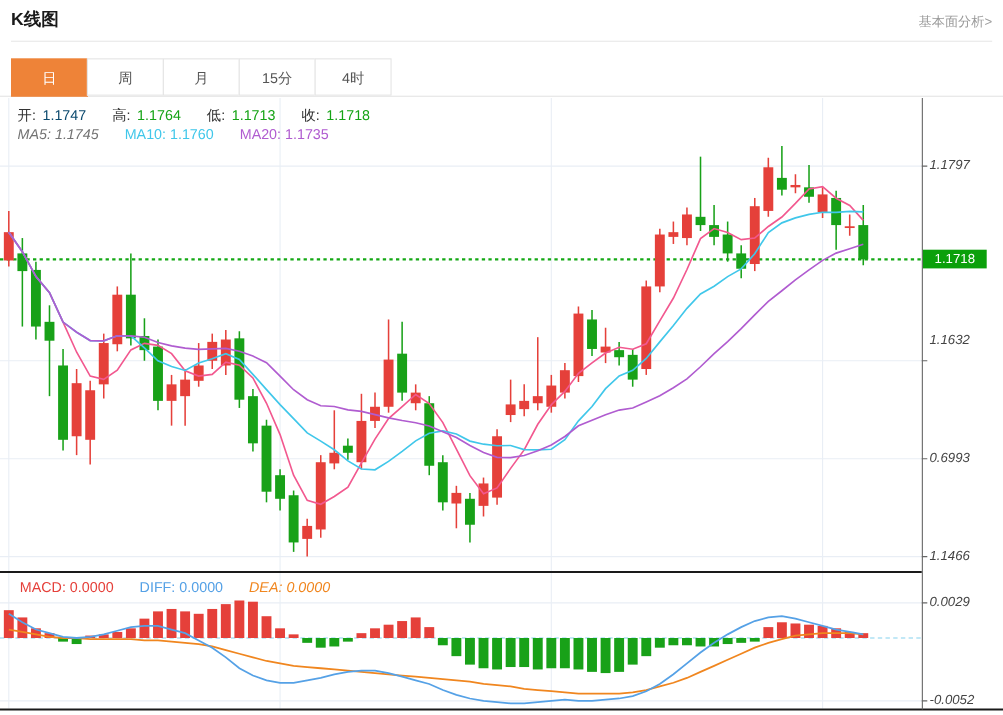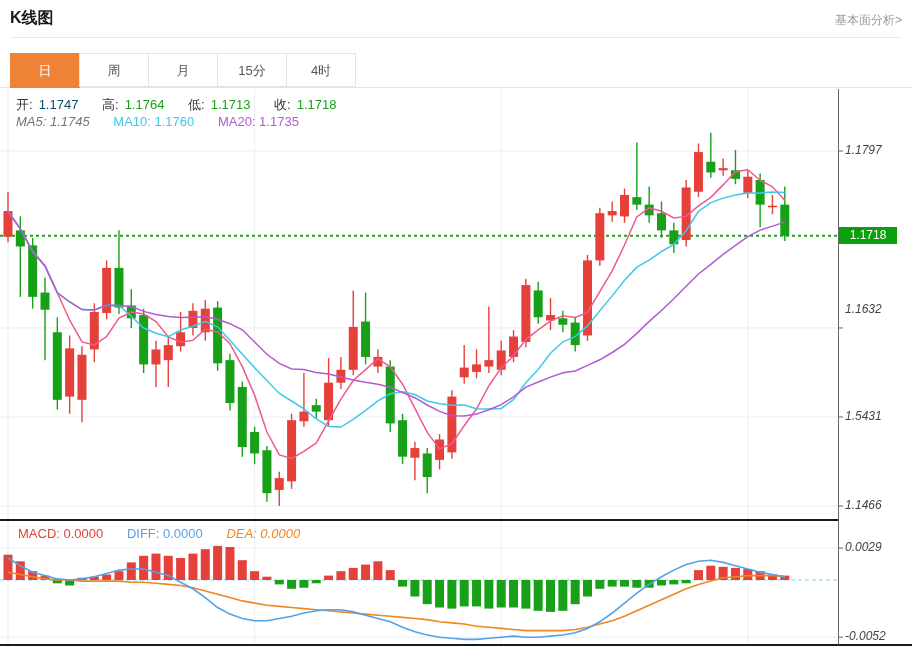--- a/index.html
+++ b/index.html
@@ -277,16 +277,16 @@
     <line x1="838" y1="416.9802659802653" x2="843" y2="416.9802659802653" stroke="#666" stroke-width="1"></line>
     <line x1="838" y1="505.997854997854" x2="843" y2="505.997854997854" stroke="#666" stroke-width="1"></line>
     <line x1="838" y1="548.1" x2="843" y2="548.1" stroke="#666" stroke-width="1"></line>
     <line x1="838" y1="637.2" x2="843" y2="637.2" stroke="#666" stroke-width="1"></line>
   </svg>
 
 <div class="abs" id="price-box" style="background: rgb(11, 160, 11); top: 227.228px;">1.1718</div>
 
 <div class="ytick" style="top: 143px;">1.1797</div>
 <div class="ytick" style="top: 302px;">1.1632</div>
-<div class="ytick" style="top: 408.98px;">1.5431</div>
+<div class="ytick" style="top: 408.98px;">0.6993</div>
 <div class="ytick" style="top: 497.998px;">1.1466</div>
 <div class="ytick" style="top: 540.1px;">0.0029</div>
 <div class="ytick" style="top: 629.2px;">-0.0052</div>
 
 </body></html>

